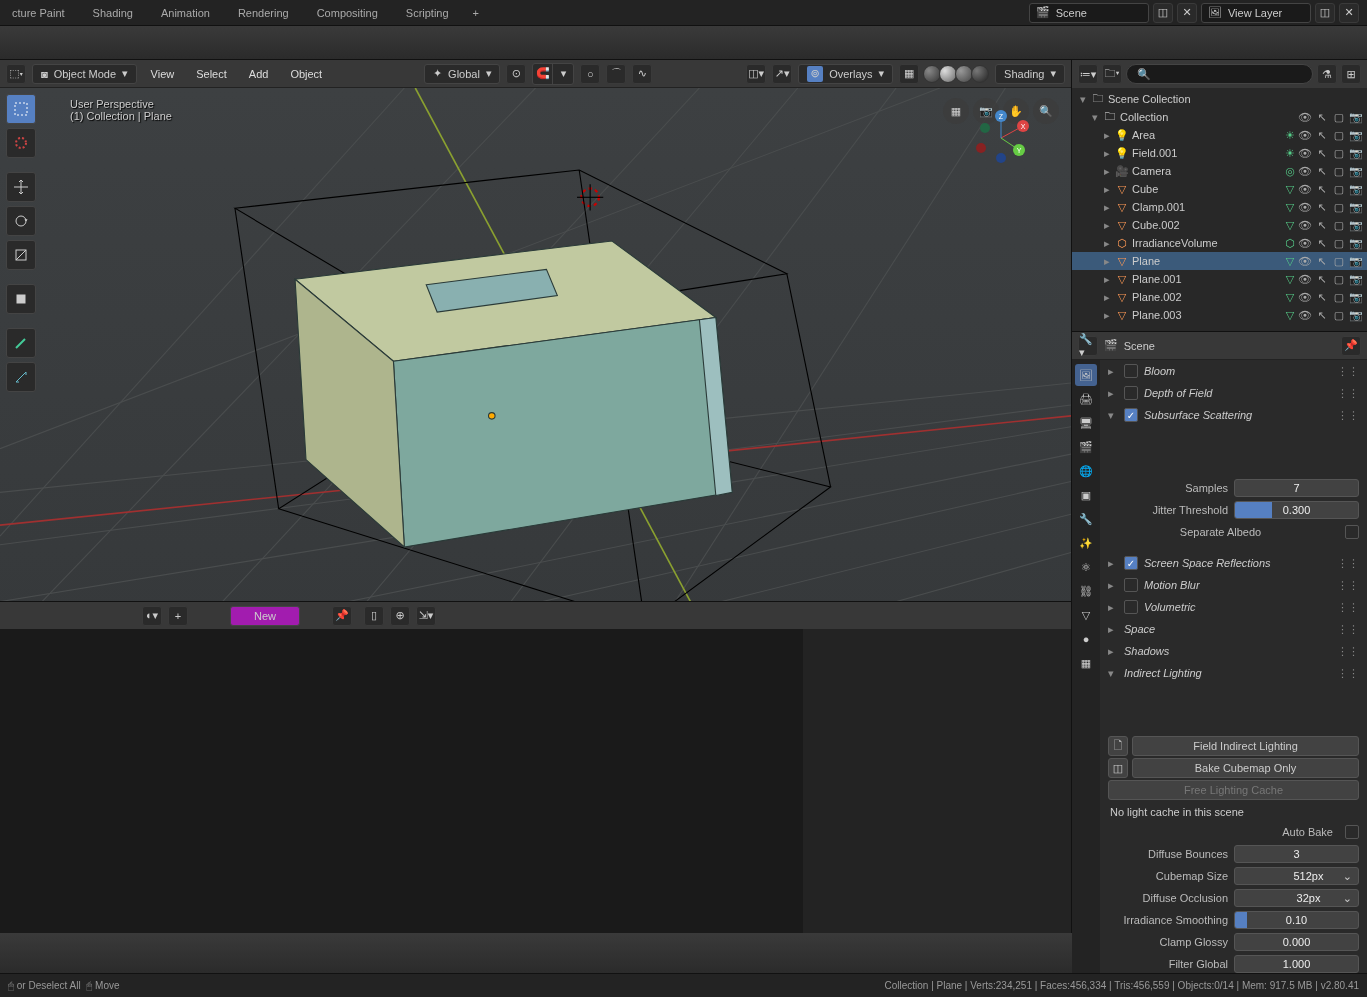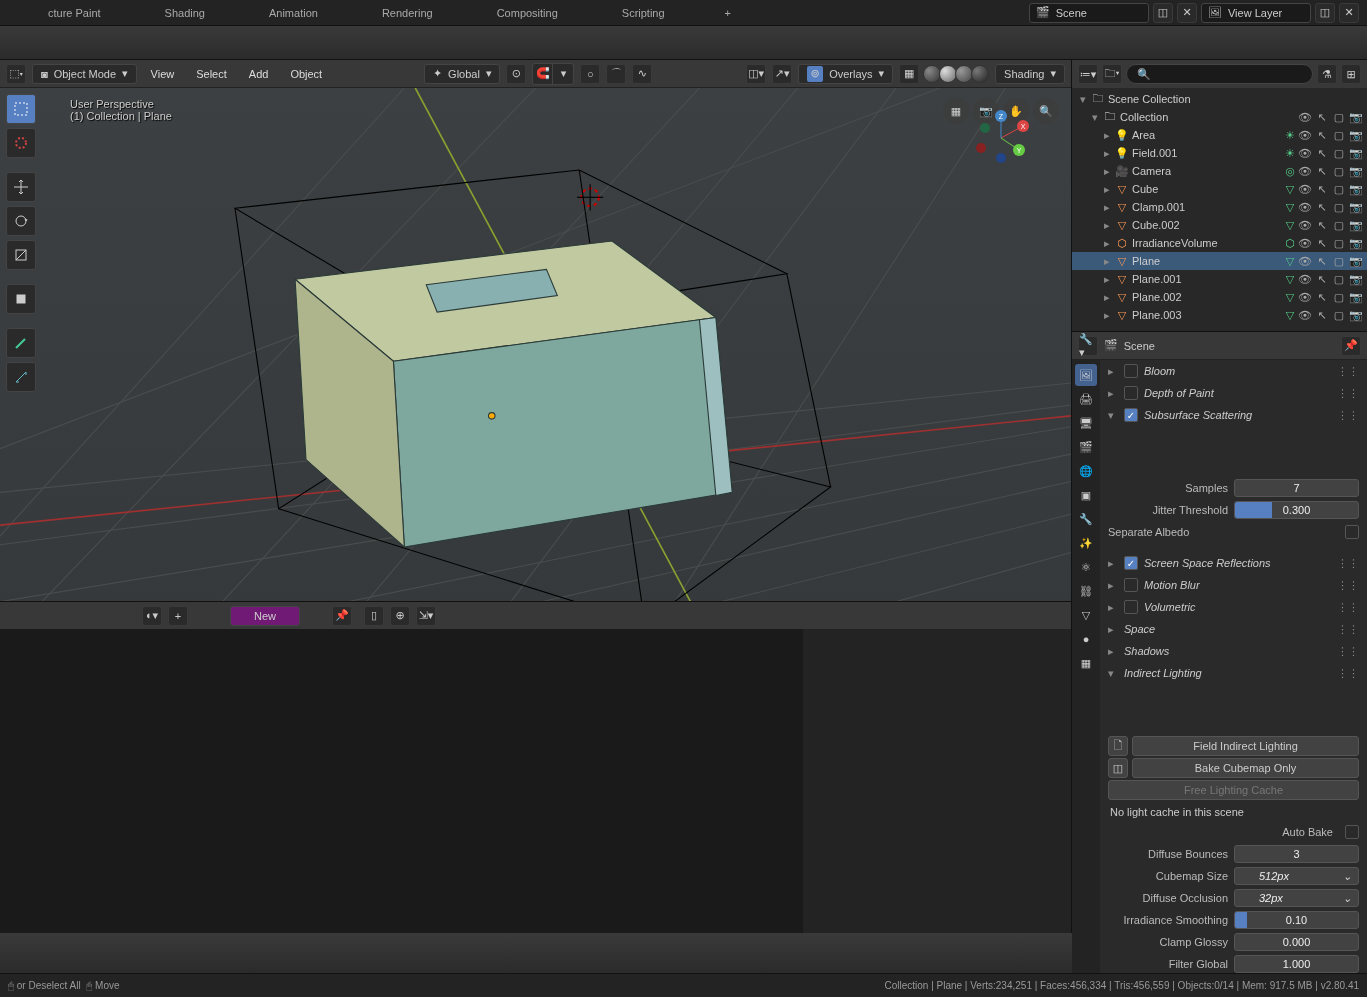--- a/index.html
+++ b/index.html
@@ -1,21 +1,21 @@
 <!DOCTYPE html>
 <html><head>
 <meta charset="utf-8">
 <style>
 * { margin: 0; padding: 0; box-sizing: border-box; font-family: -apple-system, BlinkMacSystemFont, "Segoe UI", sans-serif; }
 body { background: #232323; color: #ccc; font-size: 11px; width: 1367px; height: 997px; overflow: hidden; position: relative; }
 
 
 .top-menu { height: 26px; background: #232323; display: flex; align-items: center; border-bottom: 1px solid #111; }
 .top-menu-left { display: flex; gap: 4px; padding-left: 0; }
-.top-menu-item { padding: 4px 12px; color: #aaa; cursor: pointer; border-radius: 3px; margin-left: 36px; }
+.top-menu-item { padding: 4px 12px; color: #aaa; cursor: pointer; border-radius: 3px; }
 .top-menu-item.add { padding: 4px 8px; }
 .top-menu-right { margin-left: auto; display: flex; align-items: center; gap: 4px; padding-right: 8px; }
 .scene-field { display: flex; align-items: center; background: #1a1a1a; border: 1px solid #444; border-radius: 3px; height: 20px; min-width: 120px; padding: 0 6px; gap: 6px; }
 .scene-field .label { color: #ccc; }
 .iconbtn { width: 20px; height: 20px; display: flex; align-items: center; justify-content: center; border: 1px solid #3a3a3a; border-radius: 3px; background: #2a2a2a; cursor: pointer; }
 
 
 .gradient-bar { height: 34px; background: linear-gradient(#3a3a3a, #2b2b2b); border-bottom: 1px solid #111; }
 
 
@@ -79,21 +79,21 @@
 .panel-row .cb.checked { background: #5680c2; }
 .panel-row .cb.checked::after { content: '✓'; color: white; font-size: 10px; }
 .panel-row .label { flex: 1; font-style: italic; }
 .panel-row .dots { color: #888; }
 .panel-content { padding: 4px 8px 8px 8px; margin-top: 48px; }
 .field-row { display: flex; align-items: center; height: 20px; gap: 6px; margin-bottom: 2px; }
 .field-row .flabel { width: 120px; text-align: right; color: #bbb; }
 .field-row .fvalue { flex: 1; background: #424242; border: 1px solid #555; border-radius: 3px; height: 18px; display: flex; align-items: center; justify-content: center; position: relative; overflow: hidden; }
 .field-row .fvalue .fill { position: absolute; left: 0; top: 0; bottom: 0; background: #5680c2; }
 .field-row .fvalue .txt { position: relative; z-index: 1; color: #eee; }
-.field-row .fvalue.sel { justify-content: flex-start; padding-left: 24px; font-style: italic; }
+.field-row .fvalue.sel { justify-content: center; padding-left: 24px; }
 .field-row .fvalue.sel::after { content: '⌄'; position: absolute; right: 6px; }
 .field-row .endcb { width: 14px; height: 14px; border: 1px solid #555; border-radius: 2px; margin-left: 6px; }
 .btn-row { display: flex; gap: 4px; margin-bottom: 2px; }
 .btn { flex: 1; background: #424242; border: 1px solid #555; border-radius: 3px; height: 20px; display: flex; align-items: center; justify-content: center; cursor: pointer; }
 .btn.disabled { color: #777; }
 .btn-ico { width: 20px; flex: none; }
 
 
 .status-bar { position: absolute; bottom: 0; left: 0; right: 0; height: 24px; background: #232323; border-top: 1px solid #111; display: flex; align-items: center; padding: 0 8px; color: #999; font-size: 10px; }
 .status-bar .sep { margin-left: auto; }
@@ -312,21 +312,21 @@
           <circle cx="14" cy="20" r="5" fill="#264"></circle>
           <circle cx="30" cy="50" r="5" fill="#248"></circle>
       </svg>
     </div>
 
     <div class="timeline-hdr">
       <div style="flex:0 0 130px"></div>
       <div class="iconbtn">◐▾</div>
       <div class="iconbtn">+</div>
       <div style="flex:0 0 30px"></div>
-      <div style="width:70px;text-align:center;background:#701a75;border:1px solid #444;border-radius:3px;height:20px;line-height:18px">New</div>
+      <div style="width:70px;text-align:center;background:#a21caf;border:1px solid #444;border-radius:3px;height:20px;line-height:18px">New</div>
       <div style="flex:0 0 20px"></div>
       <div class="iconbtn">📌</div>
       <div class="spacer"></div>
       <div class="iconbtn">▯</div>
       <div class="iconbtn">⊕</div>
       <div class="iconbtn">⇲▾</div>
     </div>
     <div class="timeline-body">
       <div class="darker"></div>
     </div>
@@ -541,21 +541,21 @@
         <div class="panel-row">
           <span class="tri">▸</span>
                 <span class="cb"></span>
           <span class="label">Bloom</span>
                 <span class="dots">⋮⋮</span>
         </div>
 
         <div class="panel-row">
           <span class="tri">▸</span>
                 <span class="cb"></span>
-          <span class="label">Depth of Paint</span>
+          <span class="label">Depth of Field</span>
                 <span class="dots">⋮⋮</span>
         </div>
 
         <div class="panel-row">
           <span class="tri">▾</span>
                 <span class="cb checked"></span>
           <span class="label">Subsurface Scattering</span>
                 <span class="dots">⋮⋮</span>
         </div>
         <div class="panel-content">
@@ -566,21 +566,21 @@
                   </div>
           </div>
           <div class="field-row">
             <span class="flabel">Jitter Threshold</span>
             <div class="fvalue">
                     <div class="fill" style="width:30%"></div>
                     <span class="txt">0.300</span>
                   </div>
           </div>
           <div class="field-row">
-            <span class="flabel" style="flex:1;text-align:left">Separate Albedo</span>
+            <span class="flabel" style="flex:1;text-align:center">Separate Albedo</span>
             <span class="endcb"></span>
           </div>
         </div>
 
         <div class="panel-row">
           <span class="tri">▸</span>
                 <span class="cb checked"></span>
           <span class="label">Screen Space Reflections</span>
                 <span class="dots">⋮⋮</span>
         </div>

